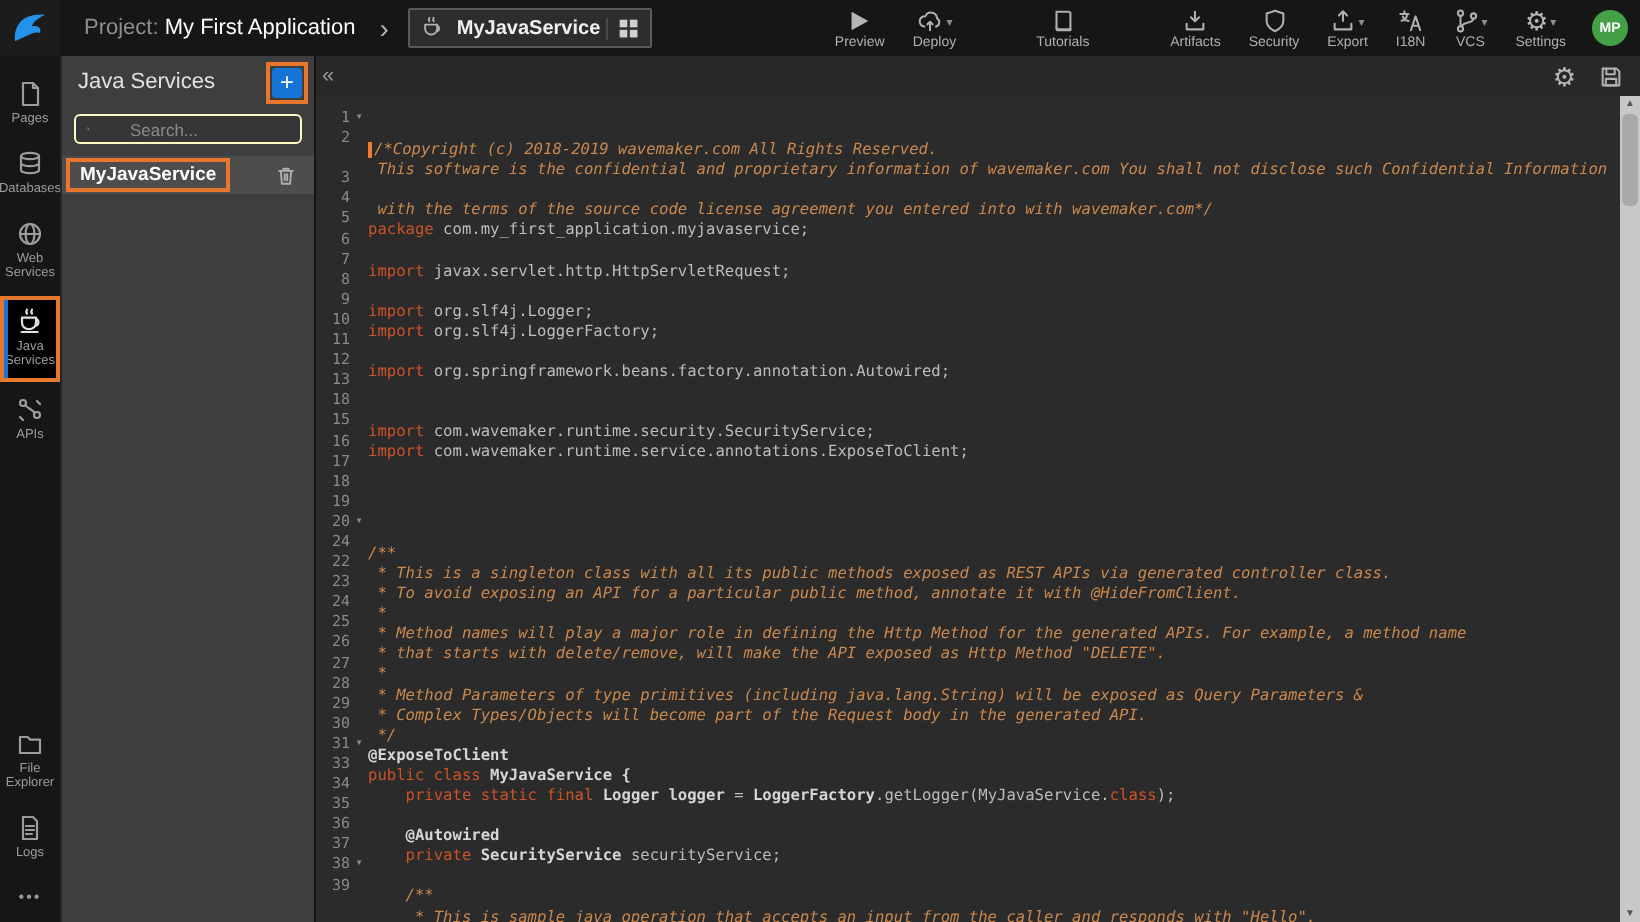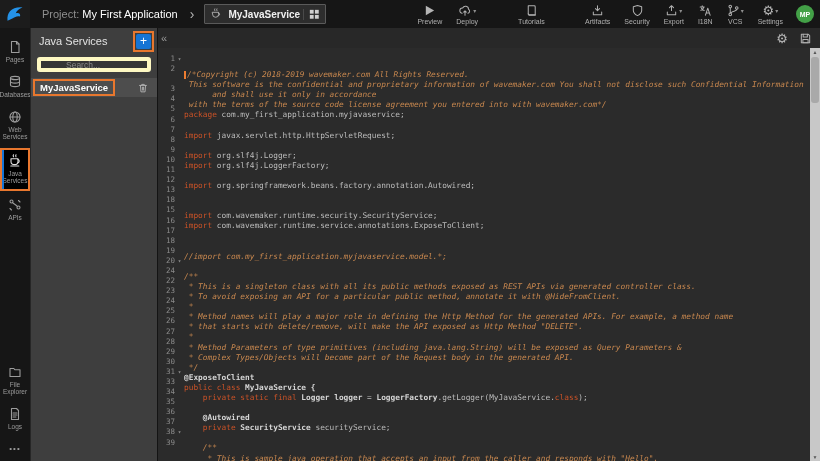--- a/index.html
+++ b/index.html
@@ -33,21 +33,21 @@
   .sb-item.selected::before { content:""; position:absolute; left:0; top:0; bottom:0; width:2px; background:#1574D4; }
   .sb-spacer { flex:1; }
   .sb-dots { color:#9c9c9c; font-size:8px; text-align:center; letter-spacing:1px; padding:6px 0 8px; cursor:pointer; }
 
   
   .panel { width:128px; background:#3e3e3e; border-left:1px solid #262626; border-right:1px solid #141414; display:flex; flex-direction:column; flex:none; }
   .panel-header { height:24px; display:flex; align-items:center; padding:2px 3px 0 8px; }
   .panel-title { font-size:11px; color:#e2e2e2; }
   .add-wrap { margin-left:auto; border:2px solid #E8772E; padding:1px; }
   .add-btn { width:15px; height:15px; background:#1574D4; color:#fff; font-size:12px; line-height:14px; text-align:center; border-radius:2px; cursor:pointer; }
-  .search { margin:5px 6px 4px; height:15px; background:#363636; border:4px solid #fef9c3; border-radius:3px; display:flex; align-items:center; padding:0 5px; gap:20px; }
+  .search { margin:5px 6px 4px; height:15px; background:#363636; border:1px solid #fef9c3; border-radius:3px; display:flex; align-items:center; padding:0 5px; gap:20px; }
   .search input { background:transparent; border:none; outline:none; color:#c8c8c8; font-size:8.5px; width:80px; font-family:"Liberation Sans", sans-serif; }
   .search input::placeholder { color:#8a8a8a; }
   .list-item { height:19px; background:#4d4d4d; display:flex; align-items:center; padding:0 8px 0 2px; margin-top:2px; cursor:pointer; }
   .item-hl { border:2px solid #E8772E; padding:1px 5px; font-size:9.5px; font-weight:bold; color:#fff; }
   .trash { margin-left:auto; cursor:pointer; display:flex; }
 
   
   .editor { flex:1; display:flex; flex-direction:column; position:relative; background:#2b2b2b; min-width:0; }
   .ed-toolbar { height:20px; background:#282828; display:flex; align-items:center; padding:0 8px 0 3px; flex:none; }
   .collapse { color:#9a9a9a; font-size:11px; cursor:pointer; line-height:1; }
@@ -299,37 +299,37 @@
                 <path d="M4.5 2.5 v3 h4.5 v-3"></path>
                 <rect x="4.2" y="8" width="5.6" height="3.5"></rect>
               </svg>
           </span>
         </span>
       </div>
       <div class="ed-body">
         <div id="code-rows">
             <div class="row"><span class="ln">1</span><span class="fold">▾</span><span class="codeline"><span class="caret"></span><span class="c">/*Copyright (c) 2018-2019 wavemaker.com All Rights Reserved.</span></span></div>
             <div class="row"><span class="ln">2</span><span class="fold"></span><span class="codeline"><span class="c"> This software is the confidential and proprietary information of wavemaker.com You shall not disclose such Confidential Information</span></span></div>
-            <div class="row"><span class="ln"></span><span class="fold"></span><span class="codeline"><span class="c">      and shall use it only in accordance</span></span></div>
+            <div class="row"><span class="ln"></span><span class="fold"></span></div>
             <div class="row"><span class="ln">3</span><span class="fold"></span><span class="codeline"><span class="c"> with the terms of the source code license agreement you entered into with wavemaker.com*/</span></span></div>
             <div class="row"><span class="ln">4</span><span class="fold"></span><span class="codeline"><span class="k">package</span><span class="p"> com.my_first_application.myjavaservice;</span></span></div>
             <div class="row"><span class="ln">5</span><span class="fold"></span><span class="codeline"></span></div>
             <div class="row"><span class="ln">6</span><span class="fold"></span><span class="codeline"><span class="k">import</span><span class="p"> javax.servlet.http.HttpServletRequest;</span></span></div>
             <div class="row"><span class="ln">7</span><span class="fold"></span><span class="codeline"></span></div>
             <div class="row"><span class="ln">8</span><span class="fold"></span><span class="codeline"><span class="k">import</span><span class="p"> org.slf4j.Logger;</span></span></div>
             <div class="row"><span class="ln">9</span><span class="fold"></span><span class="codeline"><span class="k">import</span><span class="p"> org.slf4j.LoggerFactory;</span></span></div>
             <div class="row"><span class="ln">10</span><span class="fold"></span><span class="codeline"></span></div>
             <div class="row"><span class="ln">11</span><span class="fold"></span><span class="codeline"><span class="k">import</span><span class="p"> org.springframework.beans.factory.annotation.Autowired;</span></span></div>
             <div class="row"><span class="ln">12</span><span class="fold"></span><span class="codeline"></span></div>
             <div class="row"><span class="ln">13</span><span class="fold"></span><span class="codeline"></span></div>
             <div class="row"><span class="ln">18</span><span class="fold"></span><span class="codeline"><span class="k">import</span><span class="p"> com.wavemaker.runtime.security.SecurityService;</span></span></div>
             <div class="row"><span class="ln">15</span><span class="fold"></span><span class="codeline"><span class="k">import</span><span class="p"> com.wavemaker.runtime.service.annotations.ExposeToClient;</span></span></div>
             <div class="row"><span class="ln">16</span><span class="fold"></span></div>
             <div class="row"><span class="ln">17</span><span class="fold"></span><span class="codeline"></span></div>
-            <div class="row"><span class="ln">18</span><span class="fold"></span><span class="codeline"><span class="c">//import com.my_first_application.myjavaservice.model.*;</span></span></div>
+            <div class="row"><span class="ln">18</span><span class="fold"></span></div>
             <div class="row"><span class="ln">19</span><span class="fold"></span><span class="codeline"></span></div>
             <div class="row"><span class="ln">20</span><span class="fold">▾</span><span class="codeline"><span class="c">/**</span></span></div>
             <div class="row"><span class="ln">24</span><span class="fold"></span><span class="codeline"><span class="c"> * This is a singleton class with all its public methods exposed as REST APIs via generated controller class.</span></span></div>
             <div class="row"><span class="ln">22</span><span class="fold"></span><span class="codeline"><span class="c"> * To avoid exposing an API for a particular public method, annotate it with @HideFromClient.</span></span></div>
             <div class="row"><span class="ln">23</span><span class="fold"></span><span class="codeline"><span class="c"> *</span></span></div>
             <div class="row"><span class="ln">24</span><span class="fold"></span><span class="codeline"><span class="c"> * Method names will play a major role in defining the Http Method for the generated APIs. For example, a method name</span></span></div>
             <div class="row"><span class="ln">25</span><span class="fold"></span><span class="codeline"><span class="c"> * that starts with delete/remove, will make the API exposed as Http Method "DELETE".</span></span></div>
             <div class="row"><span class="ln">26</span><span class="fold"></span><span class="codeline"><span class="c"> *</span></span></div>
             <div class="row"><span class="ln">27</span><span class="fold"></span><span class="codeline"><span class="c"> * Method Parameters of type primitives (including java.lang.String) will be exposed as Query Parameters &amp;</span></span></div>
             <div class="row"><span class="ln">28</span><span class="fold"></span><span class="codeline"><span class="c"> * Complex Types/Objects will become part of the Request body in the generated API.</span></span></div>

